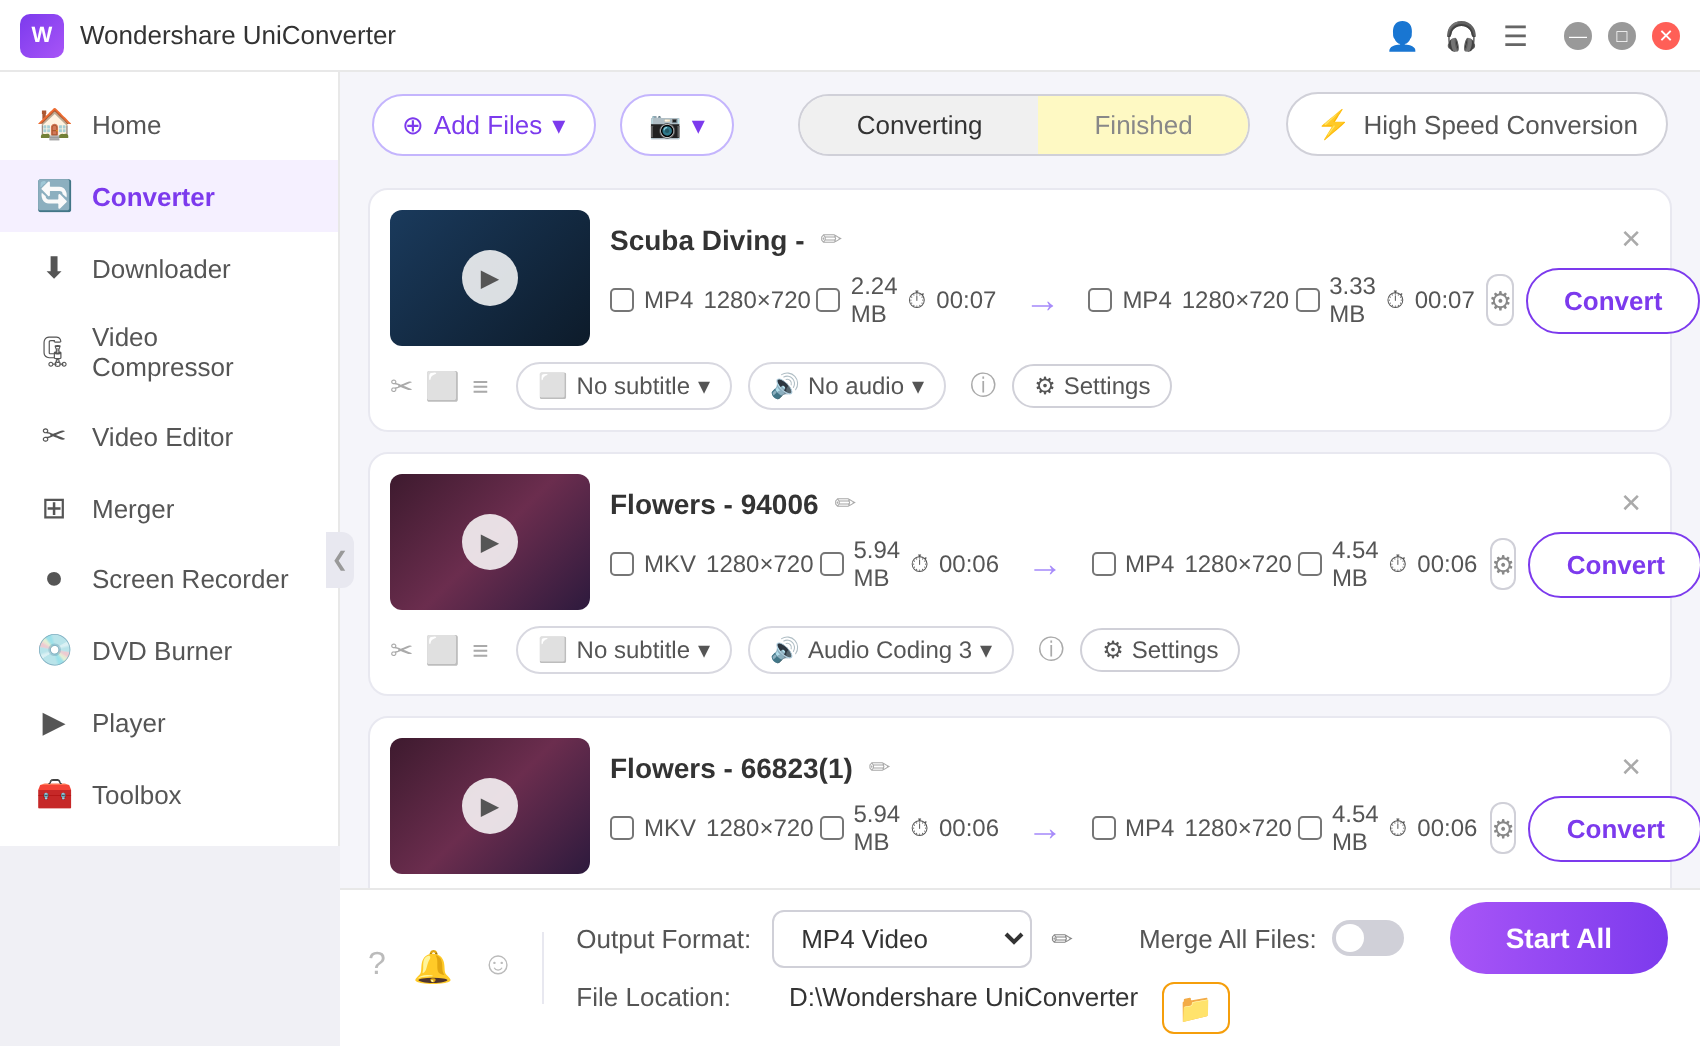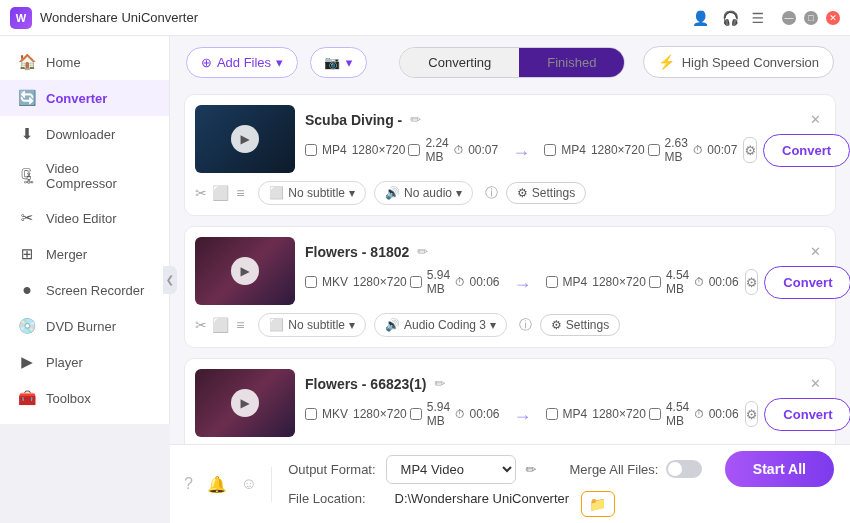--- a/index.html
+++ b/index.html
@@ -27,21 +27,21 @@
     .sidebar-item.active { color: #7c3aed; background: #f5f0ff; font-weight: 600; }
     .sidebar-item .s-icon { font-size: 15px; width: 18px; text-align: center; }
 
     
     .content { flex: 1; display: flex; flex-direction: column; background: #f5f5fa; overflow: hidden; }
 
     
     .topbar { display: flex; align-items: center; padding: 10px 16px; gap: 12px; background: #f5f5fa; }
     .topbar-btn { display: flex; align-items: center; gap: 5px; padding: 7px 14px; border: 1.5px solid #c4b5fd; border-radius: 20px; background: white; color: #7c3aed; cursor: pointer; font-size: 13px; font-weight: 500; }
     .tab-group { display: flex; border: 1.5px solid #d0d0d8; border-radius: 20px; overflow: hidden; margin: 0 auto 0 20px; }
-    .tab { padding: 7px 28px; font-size: 13px; cursor: pointer; color: #888; background: #4c1d95; border: none; outline: none; }
+    .tab { padding: 7px 28px; font-size: 13px; cursor: pointer; color: #888; background: #fef9c3; border: none; outline: none; }
     .tab.active { background: #f0f0f0; color: #333; font-weight: 500; }
     .speed-btn { display: flex; align-items: center; gap: 6px; padding: 7px 14px; border: 1.5px solid #d0d0d8; border-radius: 20px; background: white; color: #555; cursor: pointer; font-size: 13px; }
     .speed-icon { color: #f59e0b; font-size: 14px; }
 
     
     .collapse-arrow { position: absolute; left: 163px; top: 50%; transform: translateY(-50%); width: 14px; height: 28px; background: #e8e8f0; border-radius: 0 6px 6px 0; display: flex; align-items: center; justify-content: center; cursor: pointer; color: #999; font-size: 10px; z-index: 10; }
 
     
     .items-container { flex: 1; overflow-y: auto; padding: 6px 14px; display: flex; flex-direction: column; gap: 10px; }
 
@@ -204,21 +204,21 @@
               </div>
               <div class="arrow-right">→</div>
               <div class="format-box">
                 <div class="format-row">
                   <input type="checkbox" style="">
                   <span>MP4</span>
                   <span>1280×720</span>
                 </div>
                 <div class="format-row">
                   <input type="checkbox" style="">
-                  <span>2.63 MB</span>
+                  <span>3.33 MB</span>
                   <span>⏱</span>
                   <span>00:07</span>
                 </div>
               </div>
               <div class="config-icon">⚙</div>
               <button class="convert-btn">Convert</button>
             </div>
           </div>
         </div>
         <div class="conv-bottom">
@@ -247,21 +247,21 @@
 
       <div class="conv-item">
         <div class="conv-item-top">
           <div class="thumb thumb-flowers">
             <div class="thumb-overlay">
               <div class="play-btn">▶</div>
             </div>
           </div>
           <div class="conv-info">
             <div class="conv-title">
-              <span class="conv-title-text">Flowers - 81802</span>
+              <span class="conv-title-text">Flowers - 94006</span>
               <span class="edit-icon">✏</span>
               <span class="close-x">✕</span>
             </div>
             <div class="conv-formats">
               <div class="format-box">
                 <div class="format-row">
                   <input type="checkbox" style="">
                   <span>MKV</span>
                   <span>1280×720</span>
                 </div>

